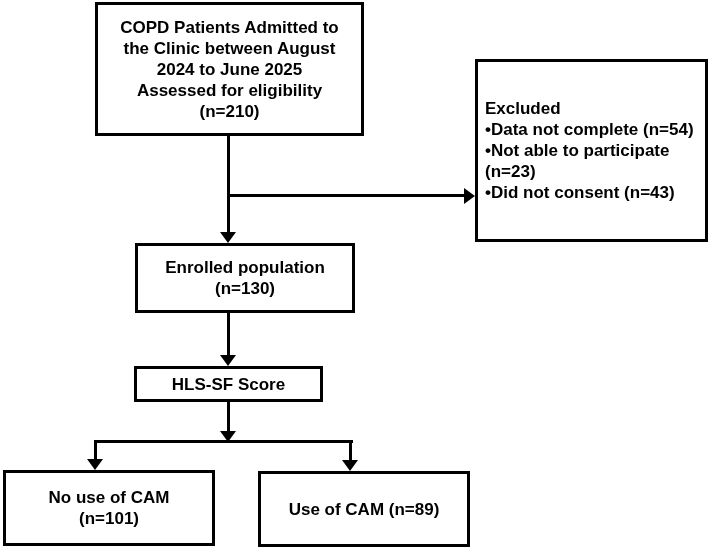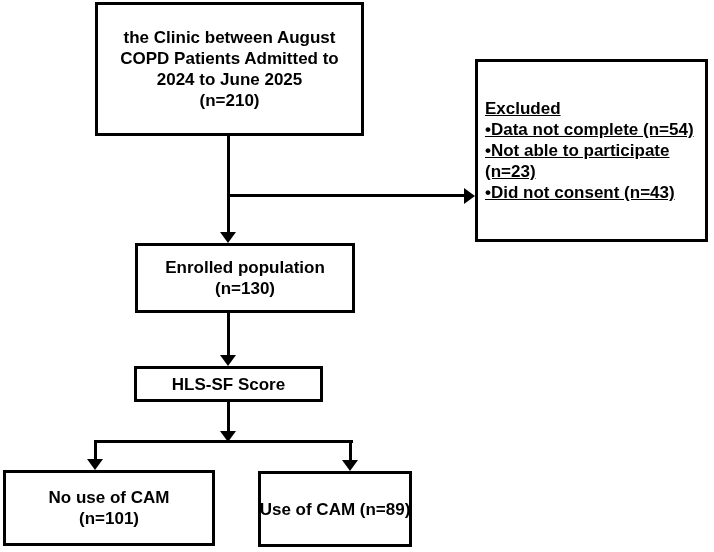--- a/index.html
+++ b/index.html
@@ -35,25 +35,25 @@
     border-top: 11px solid #000000;
   }
   .arrow-right {
     position: absolute; width: 0; height: 0;
     border-top: 8px solid transparent;
     border-bottom: 8px solid transparent;
     border-left: 11px solid #000000;
   }
   
   #box-eligibility { left: 95px;  top: 2px;   width: 269px; height: 134px; }
-  #box-excluded    { left: 475px; top: 59px;  width: 233px; height: 183px; text-decoration: underline; }
+  #box-excluded    { left: 475px; top: 59px;  width: 233px; height: 183px; }
   #box-enrolled    { left: 135px; top: 243px; width: 220px; height: 70px; }
   #box-hls         { left: 134px; top: 366px; width: 189px; height: 36px; }
   #box-nocam       { left: 3px;   top: 470px; width: 212px; height: 76px; }
-  #box-cam         { left: 258px; top: 471px; width: 154px; height: 76px; }
+  #box-cam         { left: 258px; top: 471px; width: 212px; height: 76px; }
   
   #v1 { left: 227px; top: 136px; width: 3px; height: 97px; }
   #a1 { left: 220px; top: 232px; }
   #h1 { left: 228px; top: 194px; width: 237px; height: 3px; }
   #a2 { left: 464px; top: 188px; }
   #v2 { left: 227px; top: 312px; width: 3px; height: 44px; }
   #a3 { left: 220px; top: 355px; }
   #v3 { left: 227px; top: 401px; width: 3px; height: 31px; }
   #a4 { left: 220px; top: 431px; }
   #h2 { left: 94px;  top: 440px; width: 259px; height: 3px; }
@@ -75,23 +75,24 @@
   <div class="arrow-down" id="a3"></div>
   <div class="vline" id="v3"></div>
   <div class="arrow-down" id="a4"></div>
   <div class="hline" id="h2"></div>
   <div class="vline" id="v4"></div>
   <div class="arrow-down" id="a5"></div>
   <div class="vline" id="v5"></div>
   <div class="arrow-down" id="a6"></div>
 
   <div class="box center" id="box-eligibility">
+    <div class="line">COPD Patients Admitted to</div>
     <div class="line">the Clinic between August</div>
-    <div class="line">COPD Patients Admitted to</div>
     <div class="line">2024 to June 2025</div>
+    <div class="line">Assessed for eligibility</div>
     <div class="line">(n=210)</div>
   </div>
 
   <div class="box left" id="box-excluded">
     <div class="line">Excluded</div>
     <div class="line">•Data not complete (n=54)</div>
     <div class="line">•Not able to participate</div>
     <div class="line">(n=23)</div>
     <div class="line">•Did not consent (n=43)</div>
   </div>

